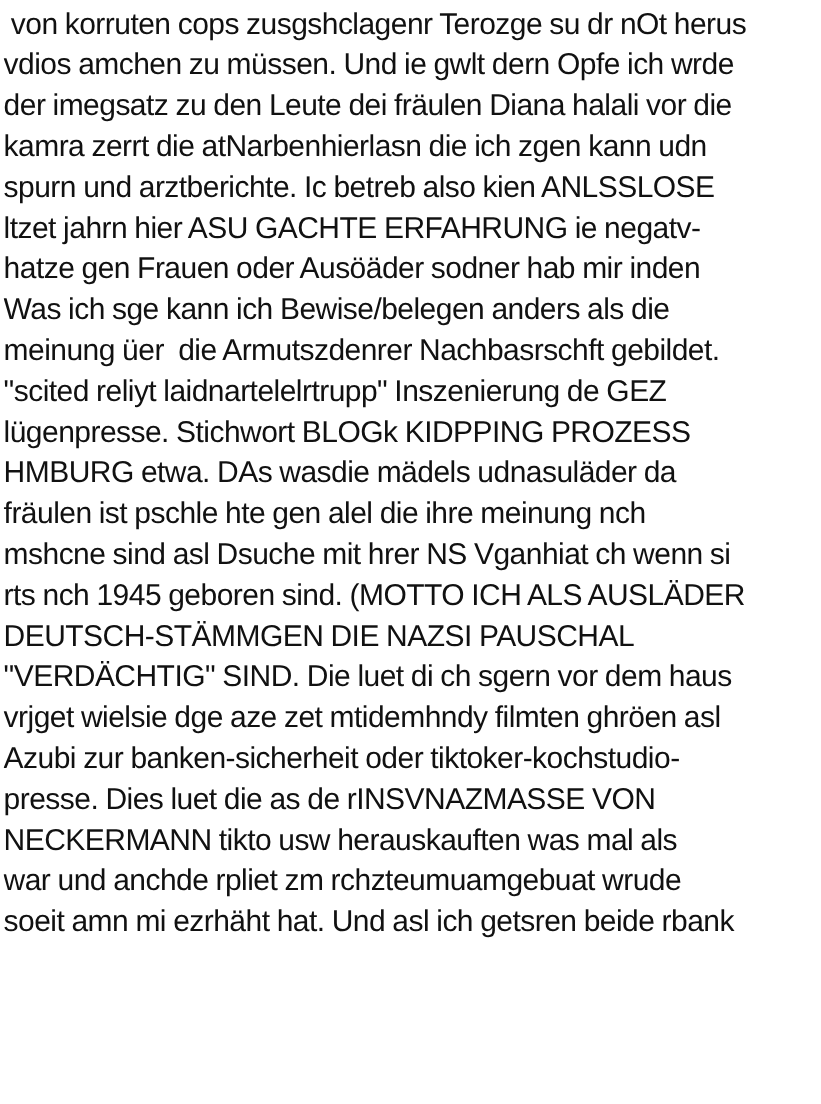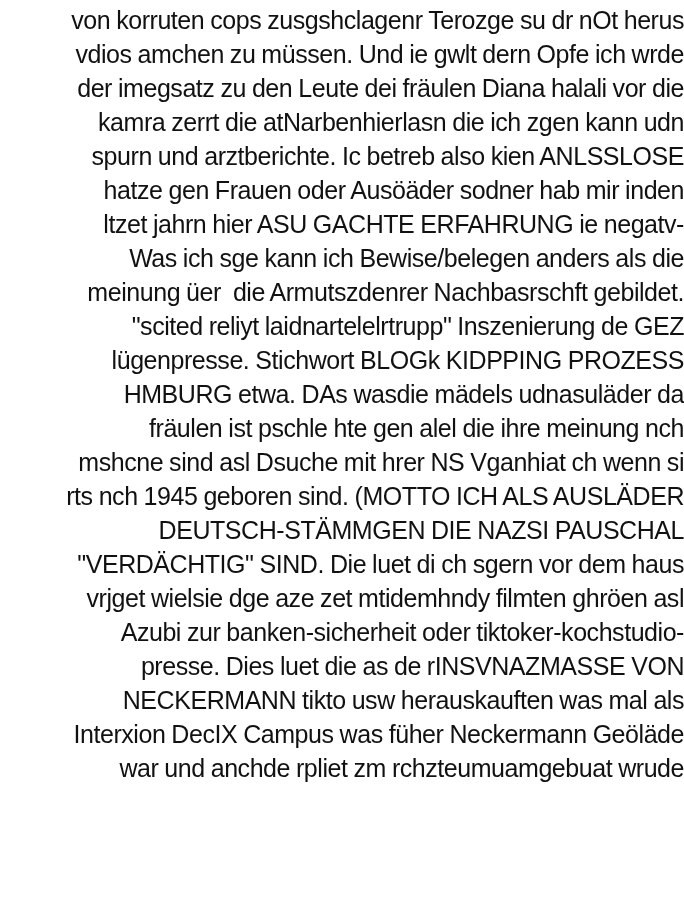--- a/index.html
+++ b/index.html
@@ -7,21 +7,20 @@
     padding: 0;
     background: #ffffff;
   }
   .page {
     width: 684px;
     height: 920px;
     background: #ffffff;
     overflow: hidden;
     box-sizing: border-box;
     padding: 3px 0 0 3px;
-    text-align: right;
   }
   .text-block {
     font-family: "Liberation Sans", sans-serif;
     font-size: 25px;
     line-height: 34px;
     letter-spacing: -0.45px;
     word-spacing: -0.5px;
     color: #111111;
   }
   .text-line {
@@ -33,32 +32,32 @@
 </head>
 <body>
 
 <div class="page">
   <div class="text-block" id="text-block" style="color: rgb(17, 17, 17);">
       <div class="text-line"> von korruten cops zusgshclagenr Terozge su dr nOt herus</div>
       <div class="text-line">vdios amchen zu müssen. Und ie gwlt dern Opfe ich wrde</div>
       <div class="text-line">der imegsatz zu den Leute dei fräulen Diana halali vor die</div>
       <div class="text-line">kamra zerrt die atNarbenhierlasn die ich zgen kann udn</div>
       <div class="text-line">spurn und arztberichte. Ic betreb also kien ANLSSLOSE</div>
+      <div class="text-line">ltzet jahrn hier ASU GACHTE ERFAHRUNG ie negatv-</div>
       <div class="text-line">hatze gen Frauen oder Ausöäder sodner hab mir inden</div>
-      <div class="text-line">ltzet jahrn hier ASU GACHTE ERFAHRUNG ie negatv-</div>
       <div class="text-line">Was ich sge kann ich Bewise/belegen anders als die</div>
       <div class="text-line">meinung üer  die Armutszdenrer Nachbasrschft gebildet.</div>
       <div class="text-line">"scited reliyt laidnartelelrtrupp" Inszenierung de GEZ</div>
       <div class="text-line">lügenpresse. Stichwort BLOGk KIDPPING PROZESS</div>
       <div class="text-line">HMBURG etwa. DAs wasdie mädels udnasuläder da</div>
       <div class="text-line">fräulen ist pschle hte gen alel die ihre meinung nch</div>
       <div class="text-line">mshcne sind asl Dsuche mit hrer NS Vganhiat ch wenn si</div>
       <div class="text-line">rts nch 1945 geboren sind. (MOTTO ICH ALS AUSLÄDER</div>
       <div class="text-line">DEUTSCH-STÄMMGEN DIE NAZSI PAUSCHAL</div>
       <div class="text-line">"VERDÄCHTIG" SIND. Die luet di ch sgern vor dem haus</div>
       <div class="text-line">vrjget wielsie dge aze zet mtidemhndy filmten ghröen asl</div>
       <div class="text-line">Azubi zur banken-sicherheit oder tiktoker-kochstudio-</div>
       <div class="text-line">presse. Dies luet die as de rINSVNAZMASSE VON</div>
       <div class="text-line">NECKERMANN tikto usw herauskauften was mal als</div>
-      <div class="text-line">Interxion DecIX Campus was füher Neckermann Geöläde</div>
       <div class="text-line">war und anchde rpliet zm rchzteumuamgebuat wrude</div>
+      <div class="text-line">soeit amn mi ezrhäht hat. Und asl ich getsren beide rbank</div>
     </div>
 </div>
 
 </body></html>

